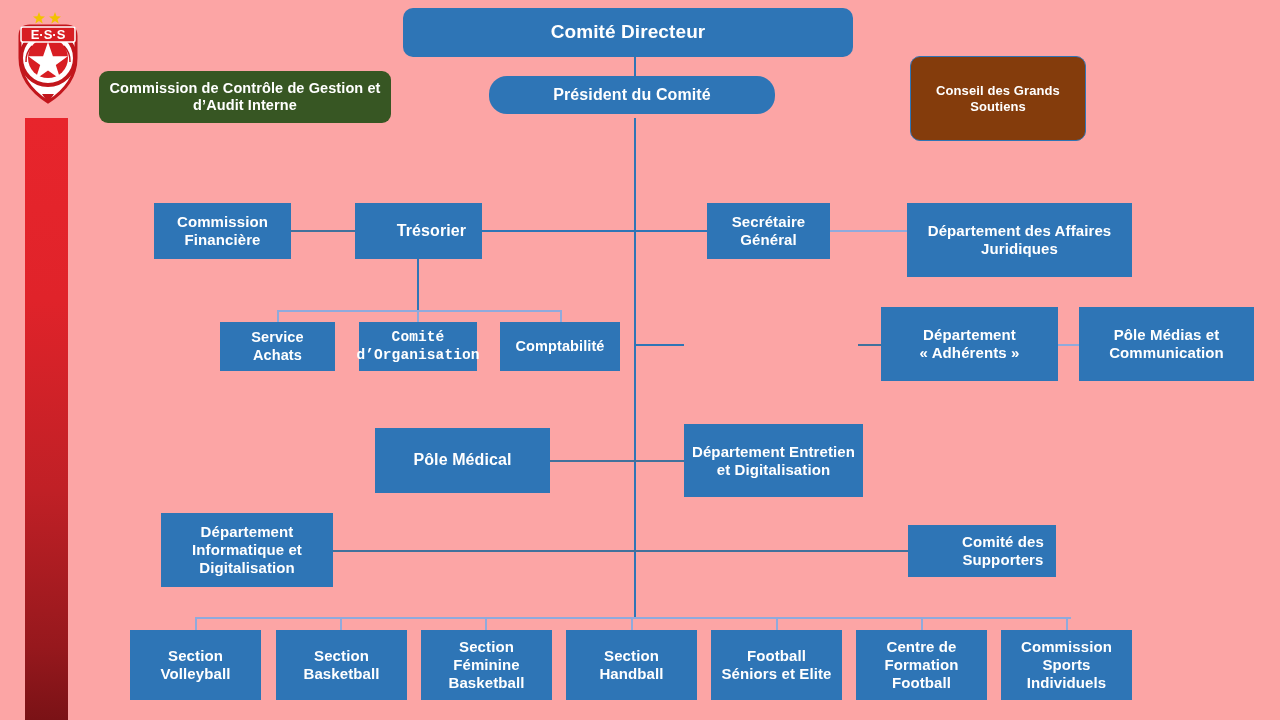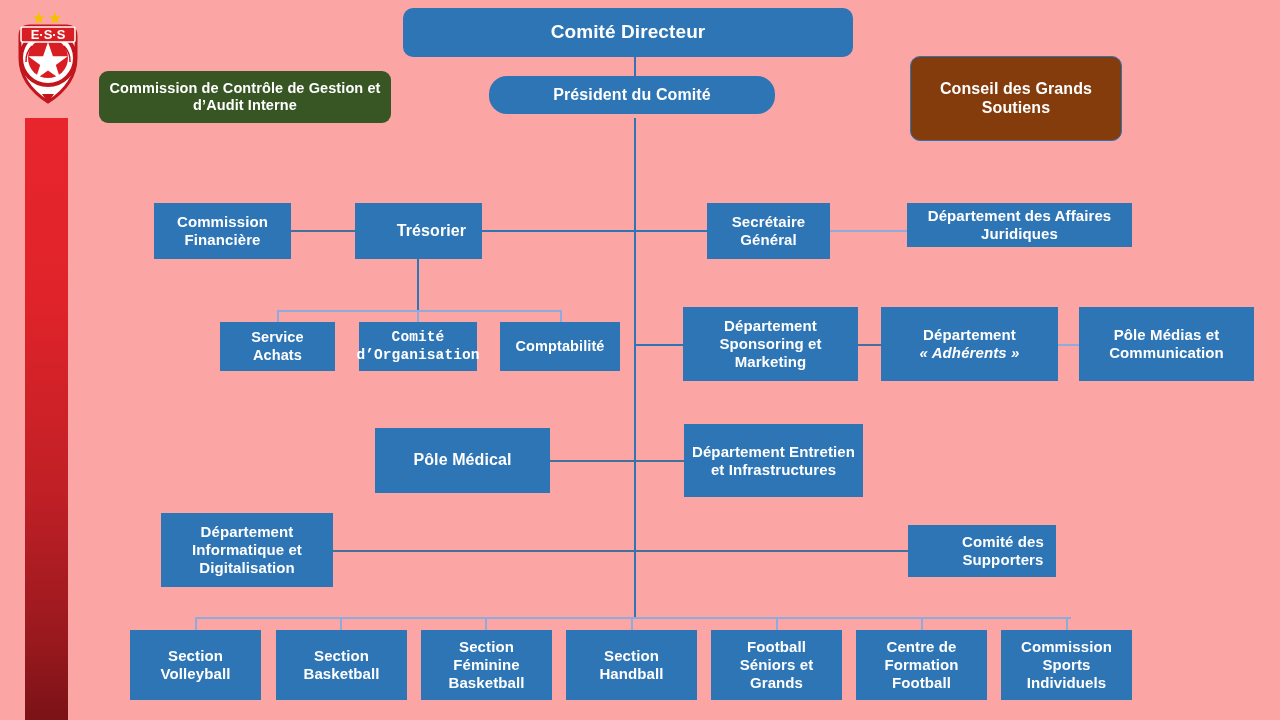--- a/index.html
+++ b/index.html
@@ -49,21 +49,21 @@
   }
   .node.green {
     background: #375623;
     border-radius: 9px;
   }
   .node.brown {
     background: #843C0C;
     border: 1px solid #2E75B6;
     border-radius: 10px;
   }
-  .node .ital { font-style: italic; }
+  .node .ital { }
 
   
   #red-bar {
     position: absolute;
     left: 25px;
     top: 118px;
     width: 43px;
     height: 602px;
     background: linear-gradient(to bottom, #E8252C 0%, #E0232A 30%, #C02026 62%, #96181D 88%, #7A1216 100%);
   }
@@ -145,62 +145,61 @@
   <div class="line v pale" style="left:776px; top:617px; height:14px;"></div>
   <div class="line v pale" style="left:921px; top:617px; height:14px;"></div>
   <div class="line v pale" style="left:1066px; top:617px; height:14px;"></div>
 
   <div class="node rounded" style="left:403px; top:8px; width:450px; height:49px; font-size:19px;">Comité Directeur</div>
 
   <div class="node" style="left:489px; top:76px; width:286px; height:38px; font-size:16px;border-radius:18px;">Président du Comité</div>
 
   <div class="node green" style="left:99px; top:71px; width:292px; height:52px; font-size:14.5px;">Commission de Contrôle de Gestion et d’Audit Interne</div>
 
-  <div class="node brown" style="left:910px; top:56px; width:212px; height:85px; font-size:16px;">Conseil des Grands Soutiens</div>
+  <div class="node brown" style="left:910px; top:56px; width:176px; height:85px; font-size:13px;">Conseil des Grands Soutiens</div>
 
   <div class="node" style="left:154px; top:203px; width:137px; height:56px; font-size:15px;">Commission Financière</div>
 
   <div class="node" style="left:355px; top:203px; width:127px; height:56px; font-size:16px;padding-left:32px;">Trésorier</div>
 
   <div class="node" style="left:707px; top:203px; width:123px; height:56px; font-size:15px;">Secrétaire Général</div>
 
-  <div class="node" style="left:907px; top:203px; width:225px; height:44px; font-size:15px;">Département des Affaires Juridiques</div>
+  <div class="node" style="left:907px; top:203px; width:225px; height:74px; font-size:15px;">Département des Affaires Juridiques</div>
 
   <div class="node" style="left:220px; top:322px; width:115px; height:49px; font-size:14.5px;">Service Achats</div>
 
   <div class="node" style="left:359px; top:322px; width:118px; height:49px; font-size:14.5px;font-family:Liberation Mono, monospace;">Comité d’Organisation</div>
 
   <div class="node" style="left:500px; top:322px; width:120px; height:49px; font-size:14.5px;">Comptabilité</div>
 
-  <div class="node" style="left:683px; top:307px; width:175px; height:74px; font-size:15px;">Département Sponsoring et Marketing</div>
 
   <div class="node" style="left:881px; top:307px; width:177px; height:74px; font-size:15px;text-align:center;">
     <span>
       <span>Département</span><br>
       <span class="ital">« Adhérents »</span>
     </span>
   </div>
 
   <div class="node" style="left:1079px; top:307px; width:175px; height:74px; font-size:15px;">Pôle Médias et Communication</div>
 
   <div class="node" style="left:375px; top:428px; width:175px; height:65px; font-size:16px;">Pôle Médical</div>
 
-  <div class="node" style="left:684px; top:424px; width:179px; height:73px; font-size:15px;">Département Entretien et Infrastructures</div>
+  <div class="node" style="left:684px; top:424px; width:179px; height:73px; font-size:15px;">Département Entretien et Digitalisation</div>
 
   <div class="node" style="left:161px; top:513px; width:172px; height:74px; font-size:15px;">Département Informatique et Digitalisation</div>
 
   <div class="node" style="left:908px; top:525px; width:148px; height:52px; font-size:15px;padding-left:48px;">Comité des Supporters</div>
 
   <div class="node" style="left:130px; top:630px; width:131px; height:70px; font-size:15px;">Section Volleyball</div>
 
   <div class="node" style="left:276px; top:630px; width:131px; height:70px; font-size:15px;">Section Basketball</div>
 
   <div class="node" style="left:421px; top:630px; width:131px; height:70px; font-size:15px;">Section Féminine Basketball</div>
 
   <div class="node" style="left:566px; top:630px; width:131px; height:70px; font-size:15px;">Section Handball</div>
 
-  <div class="node" style="left:711px; top:630px; width:131px; height:70px; font-size:15px;">Football Séniors et Grands</div>
+  <div class="node" style="left:711px; top:630px; width:131px; height:70px; font-size:15px;">Football Séniors et Elite</div>
 
   <div class="node" style="left:856px; top:630px; width:131px; height:70px; font-size:15px;">Centre de Formation Football</div>
 
   <div class="node" style="left:1001px; top:630px; width:131px; height:70px; font-size:15px;">Commission Sports Individuels</div>
 
 </div>
 
 </body></html>

